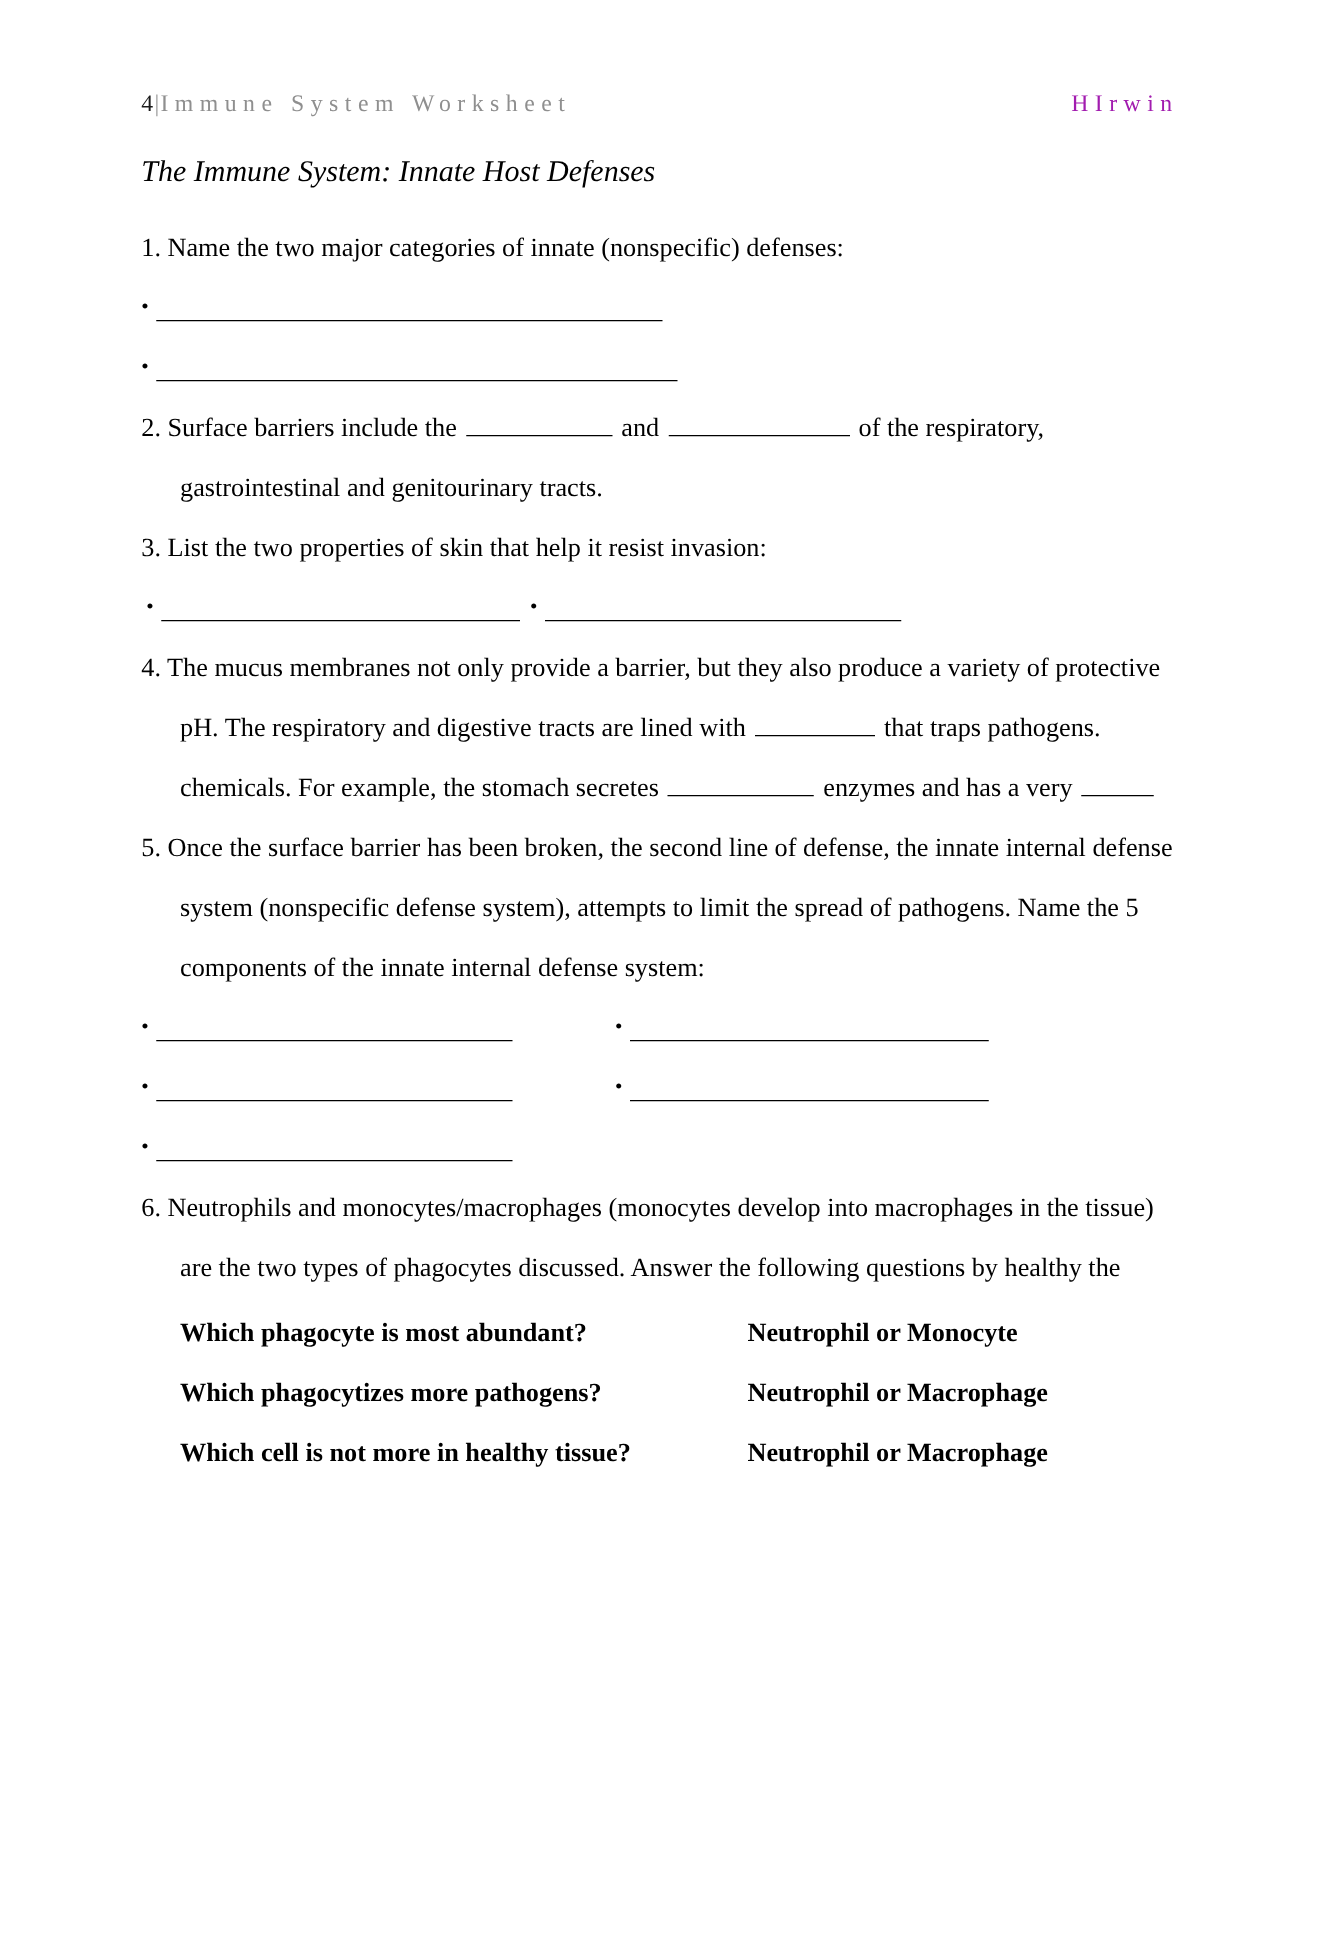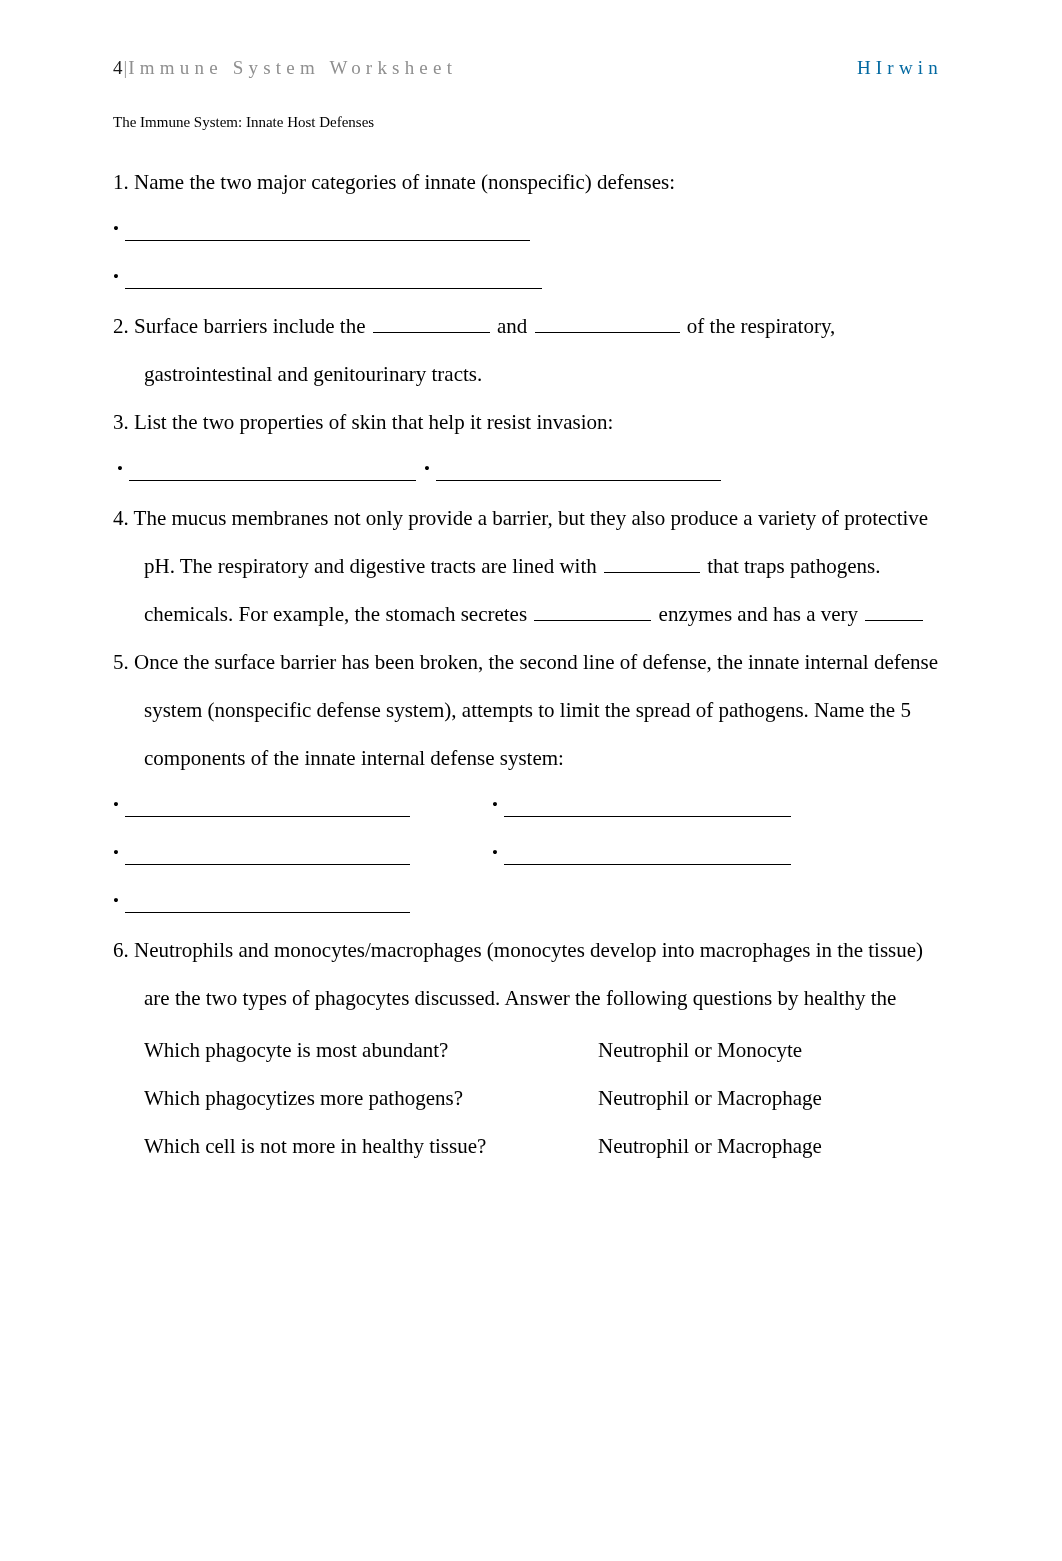--- a/index.html
+++ b/index.html
@@ -12,21 +12,21 @@
     width: 1062px;
     height: 1561px;
     position: relative;
     font-family: "Liberation Serif", "DejaVu Serif", serif;
     color: #000000;
     overflow: hidden;
   }
 
   .page {
     position: absolute;
-    left: 0; top: 0;
+    left: 0; top: 16px;
     width: 1062px;
     height: 1471px;
     background: #ffffff;
   }
 
   .content {
     position: absolute;
     left: 113px;
     top: 0;
     width: 830px;
@@ -56,31 +56,32 @@
     padding: 0 1px;
   }
   .hdr-title {
     color: #8f8f8f;
     letter-spacing: 5.2px;
   }
   .hdr-right {
     position: absolute;
     right: 0;
     top: 0;
-    color: #0369a1;
+    color: #a21caf;
     letter-spacing: 5.2px;
     text-align: right;
   }
 
   
   .doc-title {
-    font-size: 15px;
+    font-size: 24px;
     line-height: 24px;
     margin: 0 0 24px 0;
     white-space: nowrap;
+    font-style: italic;
   }
 
   .q {
     font-size: 21px;
     line-height: 48px;
     margin: 0;
     white-space: nowrap;
   }
   .q .qline {
     display: block;
@@ -131,20 +132,21 @@
   }
   .rule {
     display: inline-block;
     border-bottom: 1.8px solid #000;
     height: 20px;
   }
 
   
   .circle-rows {
     margin-top: 4px;
+    font-weight: bold;
   }
   .circle-row {
     position: relative;
     height: 48px;
     font-size: 21px;
     line-height: 48px;
     white-space: nowrap;
   }
   .circle-q {
     position: absolute;

